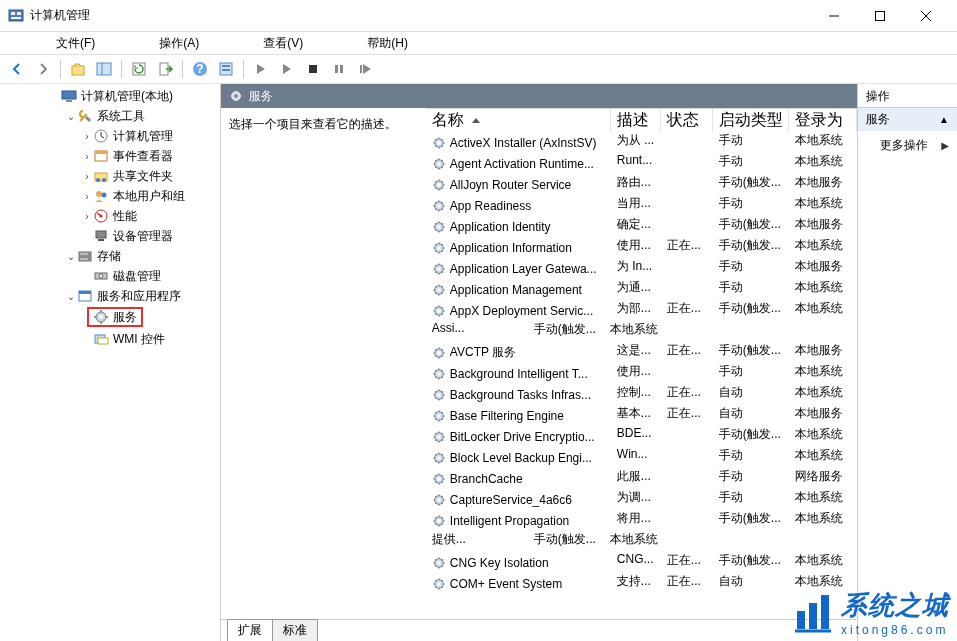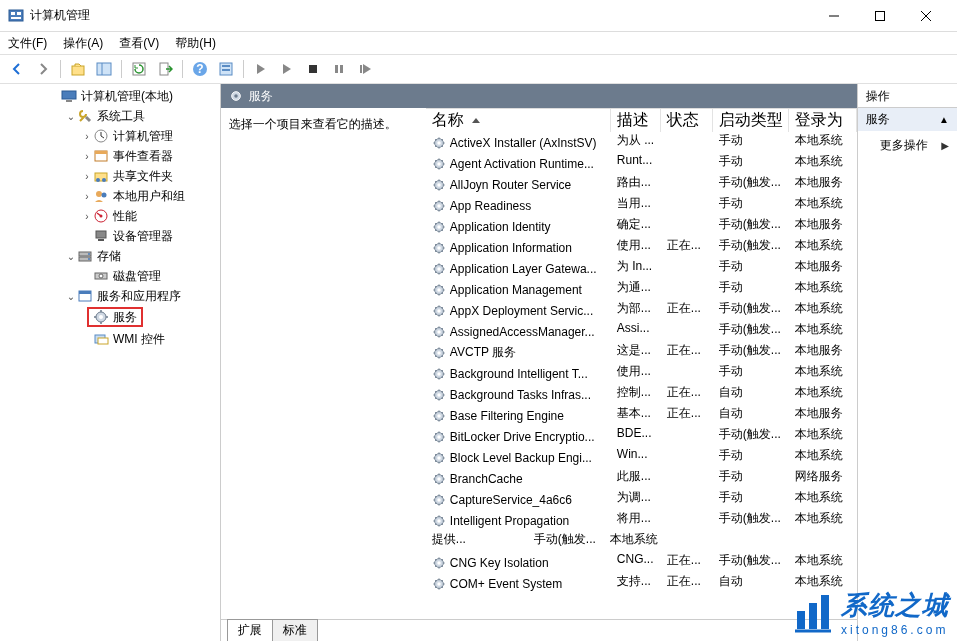--- a/index.html
+++ b/index.html
@@ -8,21 +8,21 @@
 
 .titlebar { height: 32px; display: flex; align-items: center; padding: 0 8px; border-bottom: 1px solid #ddd; }
 .titlebar .app-icon { width: 16px; height: 16px; margin-right: 6px; }
 .titlebar .title { flex: 1; font-size: 12px; color: #000; }
 .titlebar .win-btns { display: flex; }
 .titlebar .win-btn { width: 46px; height: 30px; display: flex; align-items: center; justify-content: center; color: #000; cursor: default; }
 .titlebar .win-btn svg { width: 10px; height: 10px; }
 
 
 .menubar { height: 22px; display: flex; align-items: center; padding: 0 8px; gap: 16px; }
-.menubar .menu-item { font-size: 12px; color: #000; cursor: default; }
+.menubar .menu-item { font-size: 12px; color: #000; cursor: default; margin-left: 48px; }
 
 
 .toolbar { height: 30px; display: flex; align-items: center; padding: 0 6px; gap: 4px; border-top: 1px solid #e0e0e0; border-bottom: 1px solid #e0e0e0; }
 .toolbar .tb-btn { width: 22px; height: 22px; display: flex; align-items: center; justify-content: center; border: 1px solid transparent; }
 .toolbar .tb-sep { width: 1px; height: 18px; background: #ccc; margin: 0 2px; }
 
 
 .main { display: flex; height: calc(641px - 32px - 22px - 30px); padding-left: 45px; }
 .left-pane { width: 195px; border-right: 1px solid #ccc; overflow: auto; padding-top: 2px; }
 .center-pane { flex: 1; display: flex; flex-direction: column; border-right: 1px solid #ccc; }
@@ -573,37 +573,20 @@
                     </g>
                   </svg></span>
                 <span>AppX Deployment Servic...</span>
               </div>
               <div class="svc-cell" style="width:50px">为部...</div>
               <div class="svc-cell" style="width:52px">正在...</div>
               <div class="svc-cell" style="width:76px">手动(触发...</div>
               <div class="svc-cell" style="width:68px">本地系统</div>
             </div>
             <div class="svc-row">
-              <div class="svc-cell name" style="width:185px">
-                <span class="gear"><svg width="14" height="14" viewBox="0 0 16 16">
-                    <circle cx="8" cy="8" r="5" fill="#cfd8e3" stroke="#6c7b8d"></circle>
-                    <circle cx="8" cy="8" r="2" fill="#fff"></circle>
-                    <g stroke="#6c7b8d" stroke-width="1">
-                      <line x1="8" y1="1.5" x2="8" y2="3.5"></line>
-                      <line x1="8" y1="12.5" x2="8" y2="14.5"></line>
-                      <line x1="1.5" y1="8" x2="3.5" y2="8"></line>
-                      <line x1="12.5" y1="8" x2="14.5" y2="8"></line>
-                      <line x1="3.5" y1="3.5" x2="5" y2="5"></line>
-                      <line x1="11" y1="11" x2="12.5" y2="12.5"></line>
-                      <line x1="12.5" y1="3.5" x2="11" y2="5"></line>
-                      <line x1="5" y1="11" x2="3.5" y2="12.5"></line>
-                    </g>
-                  </svg></span>
-                <span>AssignedAccessManager...</span>
-              </div>
               <div class="svc-cell" style="width:50px">Assi...</div>
               <div class="svc-cell" style="width:52px"></div>
               <div class="svc-cell" style="width:76px">手动(触发...</div>
               <div class="svc-cell" style="width:68px">本地系统</div>
             </div>
             <div class="svc-row">
               <div class="svc-cell name" style="width:185px">
                 <span class="gear"><svg width="14" height="14" viewBox="0 0 16 16">
                     <circle cx="8" cy="8" r="5" fill="#cfd8e3" stroke="#6c7b8d"></circle>
                     <circle cx="8" cy="8" r="2" fill="#fff"></circle>

